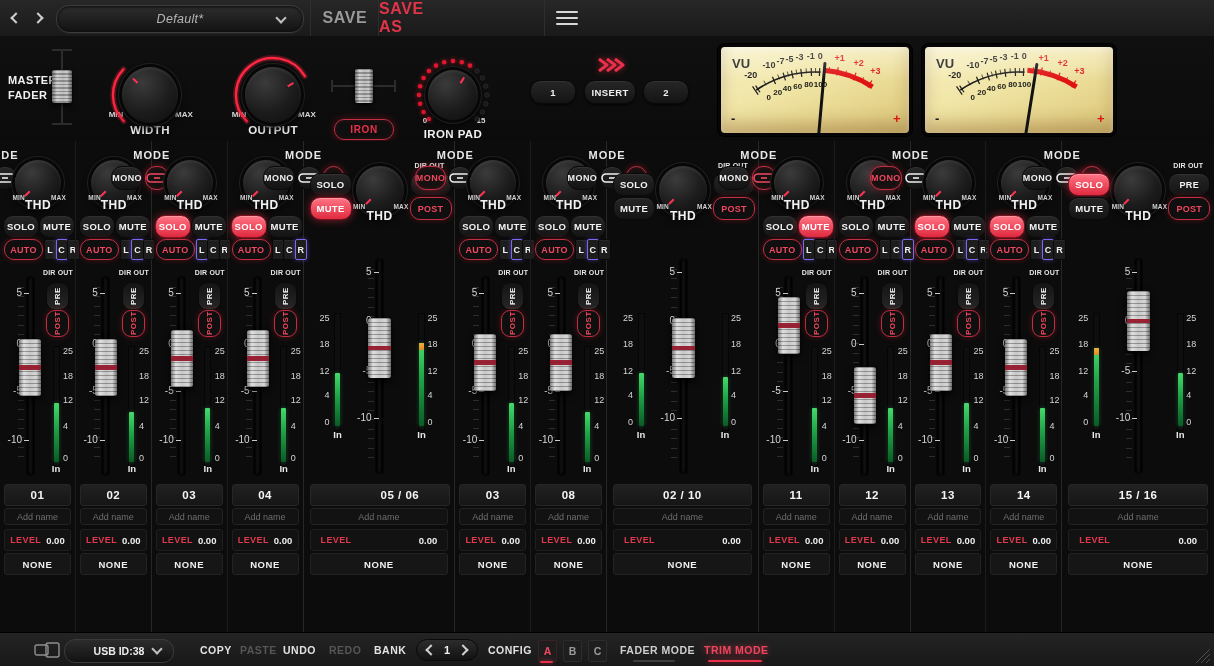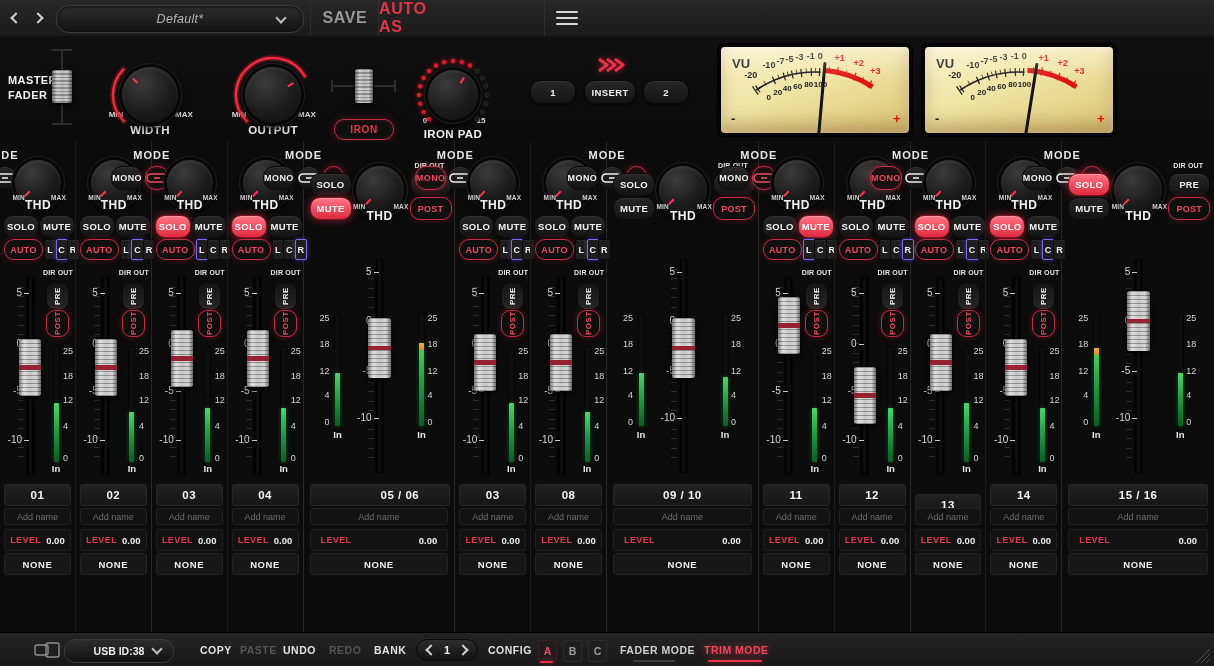--- a/index.html
+++ b/index.html
@@ -147,21 +147,21 @@
       <span class="chev chev-right"></span>
     </div>
   <div class="preset-pill">
     <span class="pname">Default*</span>
     <span class="chev chev-down"></span>
   </div>
   <div class="tb-btn" style="left:310px;width:68px">
       <span>SAVE</span>
     </div>
   <div class="tb-btn red" style="left:378px;width:68px">
-      <span>AUTO AS</span>
+      <span>SAVE AS</span>
     </div>
   <div class="burger">
     <span></span>
       <span></span>
       <span></span>
   </div>
 </div>
 
 <div class="master" id="master">
   <span class="mf-label" style="top:38px">MASTER</span>
@@ -937,21 +937,21 @@
           <span class="inlab" style="left: 23px; top: 288px; width: 22px; position: absolute; text-align: center;">In</span>
           <div class="mtrack" style="left: 114.5px; top: 172px; width: 7px; height: 118px; position: absolute;"></div>
           <div class="mbar" style="left: 115.5px; top: 236.36px; width: 5px; height: 48.64px; position: absolute;"></div>
           <span class="mlab" style="left: 124px; top: 172px; width: 20px; position: absolute; text-align: left;">25</span>
           <span class="mlab" style="left: 124px; top: 198px; width: 20px; position: absolute; text-align: left;">18</span>
           <span class="mlab" style="left: 124px; top: 225px; width: 20px; position: absolute; text-align: left;">12</span>
           <span class="mlab" style="left: 124px; top: 249px; width: 20px; position: absolute; text-align: left;">4</span>
           <span class="mlab" style="left: 124px; top: 276px; width: 20px; position: absolute; text-align: left;">0</span>
           <span class="inlab" style="left: 107px; top: 288px; width: 22px; position: absolute; text-align: center;">In</span>
           <div class="chnum" style="left: 6px; top: 343px; height: 20px; position: absolute; right: 6px;">
-            <span>09 / 10</span>
+            <span>02 / 10</span>
           </div>
           <input class="chname" readonly="" placeholder="Add name" style="left: 6px; top: 367px; height: 17px; position: absolute; right: 6px;">
           <div class="chlevel" style="left: 6px; top: 388px; height: 20px; position: absolute; right: 6px; justify-content: space-between; padding: 0px 10px;">
             <span class="ll">LEVEL</span>
             <span class="lv">0.00</span>
           </div>
           <div class="chnone" style="left: 6px; top: 412px; height: 20px; position: absolute; right: 6px;">
             <span>NONE</span>
           </div>
         </div>
@@ -1175,21 +1175,21 @@
           <div class="fdash" style="left: 24px; top: 298.5px; width: 5px; height: 1.5px; position: absolute;"></div>
           <div class="fcap" style="left: 19px; top: 193.3px; width: 22px; height: 57px; position: absolute;"></div>
           <div class="mtrack" style="left: 52.5px; top: 205px; width: 7px; height: 121px; position: absolute;"></div>
           <div class="mbar" style="left: 53.5px; top: 262.32px; width: 5px; height: 58.68px; position: absolute;"></div>
           <span class="mlab" style="left: 63px; top: 205px; width: 20px; position: absolute; text-align: left;">25</span>
           <span class="mlab" style="left: 63px; top: 230px; width: 20px; position: absolute; text-align: left;">18</span>
           <span class="mlab" style="left: 63px; top: 254px; width: 20px; position: absolute; text-align: left;">12</span>
           <span class="mlab" style="left: 63px; top: 280px; width: 20px; position: absolute; text-align: left;">4</span>
           <span class="mlab" style="left: 63px; top: 312px; width: 20px; position: absolute; text-align: left;">0</span>
           <span class="inlab" style="left: 45px; top: 322px; width: 22px; position: absolute; text-align: center;">In</span>
-          <div class="chnum" style="left: 4px; top: 353px; height: 20px; position: absolute; right: 4px;">
+          <div class="chnum" style="left: 4px; top: 343px; height: 20px; position: absolute; right: 4px;">
             <span>13</span>
           </div>
           <input class="chname" readonly="" placeholder="Add name" style="left: 4px; top: 367px; height: 17px; position: absolute; right: 4px;">
           <div class="chlevel" style="left: 4px; top: 388px; height: 20px; position: absolute; right: 4px; justify-content: center; gap: 5px;">
             <span class="ll">LEVEL</span>
             <span class="lv">0.00</span>
           </div>
           <div class="chnone" style="left: 4px; top: 412px; height: 20px; position: absolute; right: 4px;">
             <span>NONE</span>
           </div>

